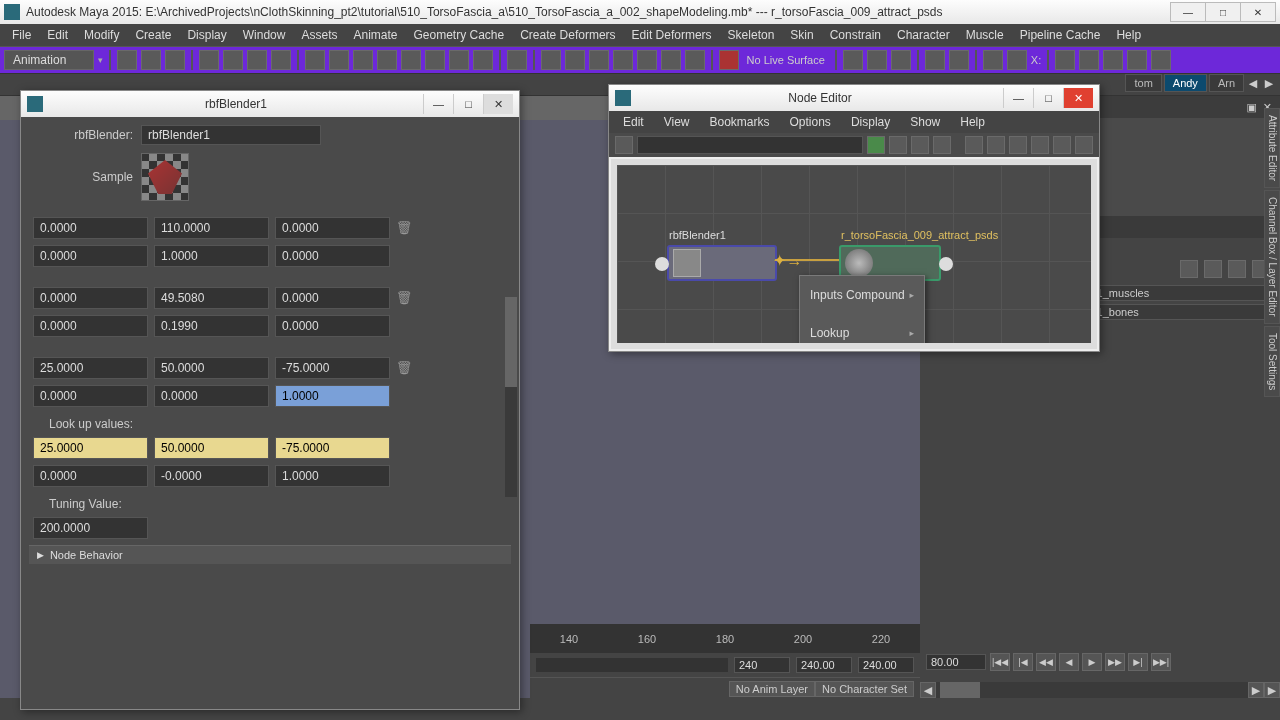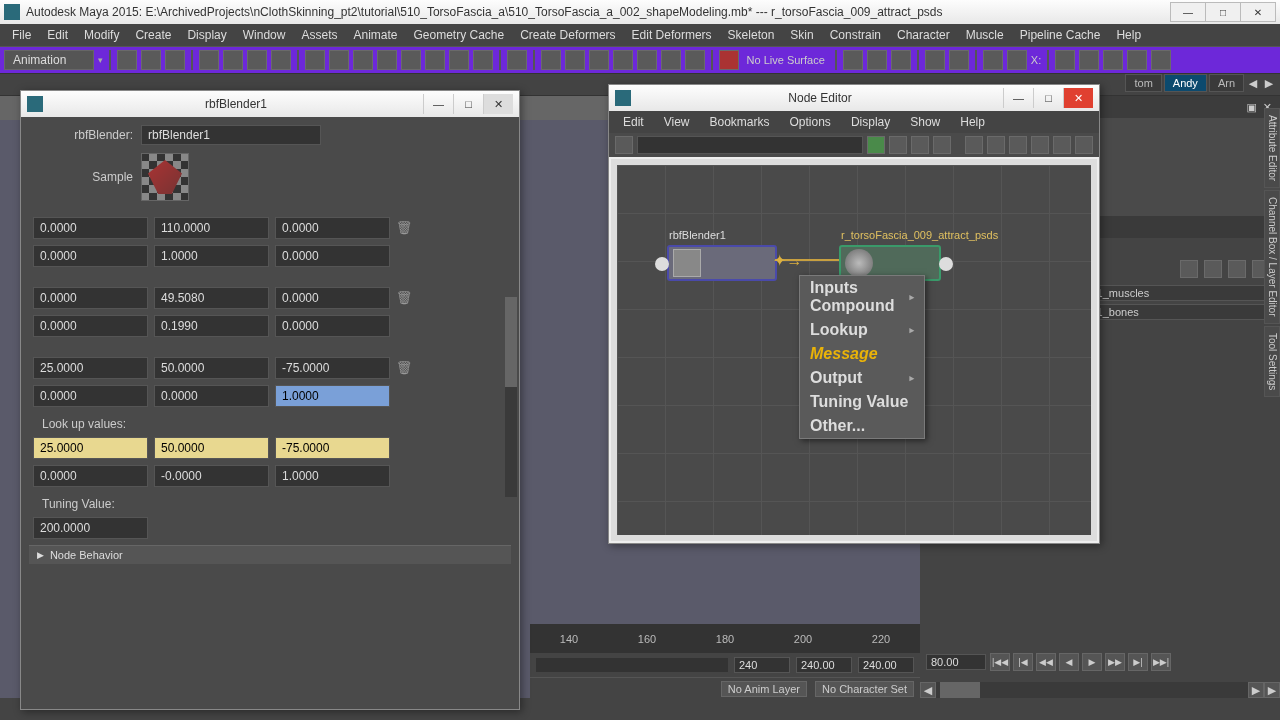--- a/index.html
+++ b/index.html
@@ -24,21 +24,21 @@
 .shelf-tabs .tab.active { background: #0c4a6e; color: #fff; }
 .shelf-tabs .tab-arrow { width: 14px; text-align:center;}
 
 .main-area { position: relative; height: 602px; background: #666; }
 .viewport-bg { position: absolute; left: 0; top: 24px; right: 360px; bottom: 0; background: #5a5a6a; }
 
 .timeline-area { position:absolute; bottom:0; left:530px; right:360px; height:74px; background:#444; border-top:1px solid #333;}
 .timeline-ruler { height:28px; background:#333; display:flex; align-items:center; justify-content:space-around; color:#bbb; font-size:11px;}
 .timeline-ctrl { height:24px; background:#444; display:flex; align-items:center; gap:6px; padding:0 6px;}
 .timeline-ctrl input { width:56px; background:#333; border:1px solid #555; color:#ddd; font-size:11px; padding:1px 4px;}
-.anim-row { height:22px; background:#444; display:flex; align-items:center; gap:8px; padding:0 6px; border-top:1px solid #555;}
+.anim-row { height:22px; background:#444; display:flex; align-items:center; padding:0 6px; border-top:1px solid #555;}
 .anim-row .seg { background:#555; padding:1px 6px; border:1px solid #666; font-size:11px;}
 
 .right-panel { position: absolute; right: 0; top: 0; width: 360px; bottom: 0; background: #444; display: flex; flex-direction: column; }
 .right-tabs { display:flex; flex-direction:column; position:absolute; right:0; top:12px; width:16px; gap:2px;}
 .side-tab { writing-mode: vertical-rl; background:#4a4a4a; padding:6px 1px; font-size:10px; color:#ccc; border:1px solid #555;}
 
 .attr-editor { flex:0 0 auto; }
 .ae-title { background:#3c3c3c; height:22px; display:flex; align-items:center; padding:0 8px; font-size:11px;}
 .ae-body { background:#4a4a4a; padding:4px 6px; }
 .ae-row { display:flex; align-items:center; height:18px; gap:6px; font-size:11px;}
@@ -79,25 +79,25 @@
 .rbf-row { display:flex; align-items:center; gap:8px; margin-bottom:8px;}
 .rbf-row label { width:100px; text-align:right; color:#ccc; font-size:12px;}
 .rbf-inp { background:#333; border:1px solid #555; color:#ddd; padding:2px 6px; font-size:12px; width:180px;}
 .sample-swatch { width:48px; height:48px; background: repeating-conic-gradient(#888 0 25%, #333 0 50%) 50%/16px 16px; border:1px solid #666; position:relative;}
 .sample-swatch::after { content:''; position:absolute; inset:6px; background: linear-gradient(135deg,#a33,#733); clip-path: polygon(50% 0,100% 40%,70% 100%,30% 100%,0 40%);}
 .grid-block { display:flex; gap:6px; margin-bottom:6px; align-items:center;}
 .grid-block input { background:#333; border:1px solid #555; color:#ddd; padding:3px 6px; width:115px; font-size:12px;}
 .grid-block input.sel { background:#7aa0d8; color:#000;}
 .grid-block input.ylw { background:#e8d890; color:#000;}
 .trash { width:16px; height:16px; color:#999; font-size:13px;}
-.section-lbl { color:#ccc; font-size:12px; margin:10px 9px 6px;}
+.section-lbl { color:#ccc; font-size:12px; margin:10px 16px 6px;}
 .collap { background:#555; margin:4px -4px 0; padding:3px 8px; color:#ddd; font-size:11px; border-top:1px solid #666; display:flex; align-items:center; gap:6px;}
 .collap .tri { font-size:9px;}
 
-.ne-dlg { left: 608px; top: 84px; width: 492px; height: 460px; }
+.ne-dlg { left: 608px; top: 84px; width: 492px; height: 268px; }
 .ne-body { background:#eee; height: calc(100% - 26px); display:flex; flex-direction:column;}
 .ne-menu { background:#444; height:22px; display:flex; align-items:center; gap:0; padding:0 4px; font-size:12px; color:#ddd;}
 .ne-menu span { padding:2px 10px;}
 .ne-tools { background:#4a4a4a; height:24px; display:flex; align-items:center; gap:4px; padding:2px 6px;}
 .ne-tools .ti { width:18px; height:18px; background:#5a5a5a; border:1px solid #6a6a6a;}
 .ne-tools .search { flex:1; background:#333; border:1px solid #555; height:18px;}
 .ne-canvas { flex:1; background:#4a4a4a; border:6px solid #ddd; margin:2px; position:relative; overflow:hidden;
   background-image: linear-gradient(#555 1px,transparent 1px),linear-gradient(90deg,#555 1px,transparent 1px);
   background-size: 48px 48px;
 }
@@ -108,21 +108,21 @@
 .node-rbf .lbl { position:absolute; top:-18px; left:0; color:#ddd; font-size:11px;}
 .node-psd { left:222px; top:80px; width:102px; height:36px; background:#506a5a; border:2px solid #3a9a6a;}
 .node-psd .nicon { width:28px; height:28px; background:radial-gradient(#bbb,#666); border-radius:50%; margin:2px;}
 .node-psd .port-out { position:absolute; right:-14px; top:10px; width:14px; height:14px; background:#ddd; border-radius:50%;}
 .node-psd .lbl { position:absolute; top:-18px; left:0; color:#e0c060; font-size:11px; white-space:nowrap;}
 .wire { position:absolute; left:158px; top:94px; width:74px; height:2px; background:#c8a040;}
 .wire::before,.wire::after{content:'';position:absolute;top:-3px;border:4px solid transparent;}
 .wire::before{right:-2px;border-left:6px solid #c8a040;}
 .connect-cursor { position:absolute; left:156px; top:86px; font-size:16px; color:#dcb040;}
 .ctx-menu { position:absolute; left:182px; top:110px; width:126px; background:#5a5a5a; border:1px solid #7a7a7a; box-shadow:2px 2px 6px rgba(0,0,0,.5);}
-.ctx-menu div { padding:3px 10px; color:#ddd; font-size:16px; display:flex; justify-content:space-between; align-items:center;font-weight:bold;}
+.ctx-menu div { padding:12px 10px; color:#ddd; font-size:12px; display:flex; justify-content:space-between; align-items:center;}
 .ctx-menu .it-ital { font-style:italic; color:#eab308;}
 .ctx-menu .sub::after { content:'▸'; font-size:9px; color:#aaa;}
 .ne-bottom-lbls { position:absolute; bottom:4px; left:0; right:0; display:flex; justify-content:space-around; font-size:10px; color:#bbb;}
 </style>
 </head>
 <body>
 
 <div class="titlebar">
   <div class="tb-icon"></div>
   <span>Autodesk Maya 2015: E:\ArchivedProjects\nClothSkinning_pt2\tutorial\510_TorsoFascia_a\510_TorsoFascia_a_002_shapeModeling.mb*   ---   r_torsoFascia_009_attract_psds</span>

